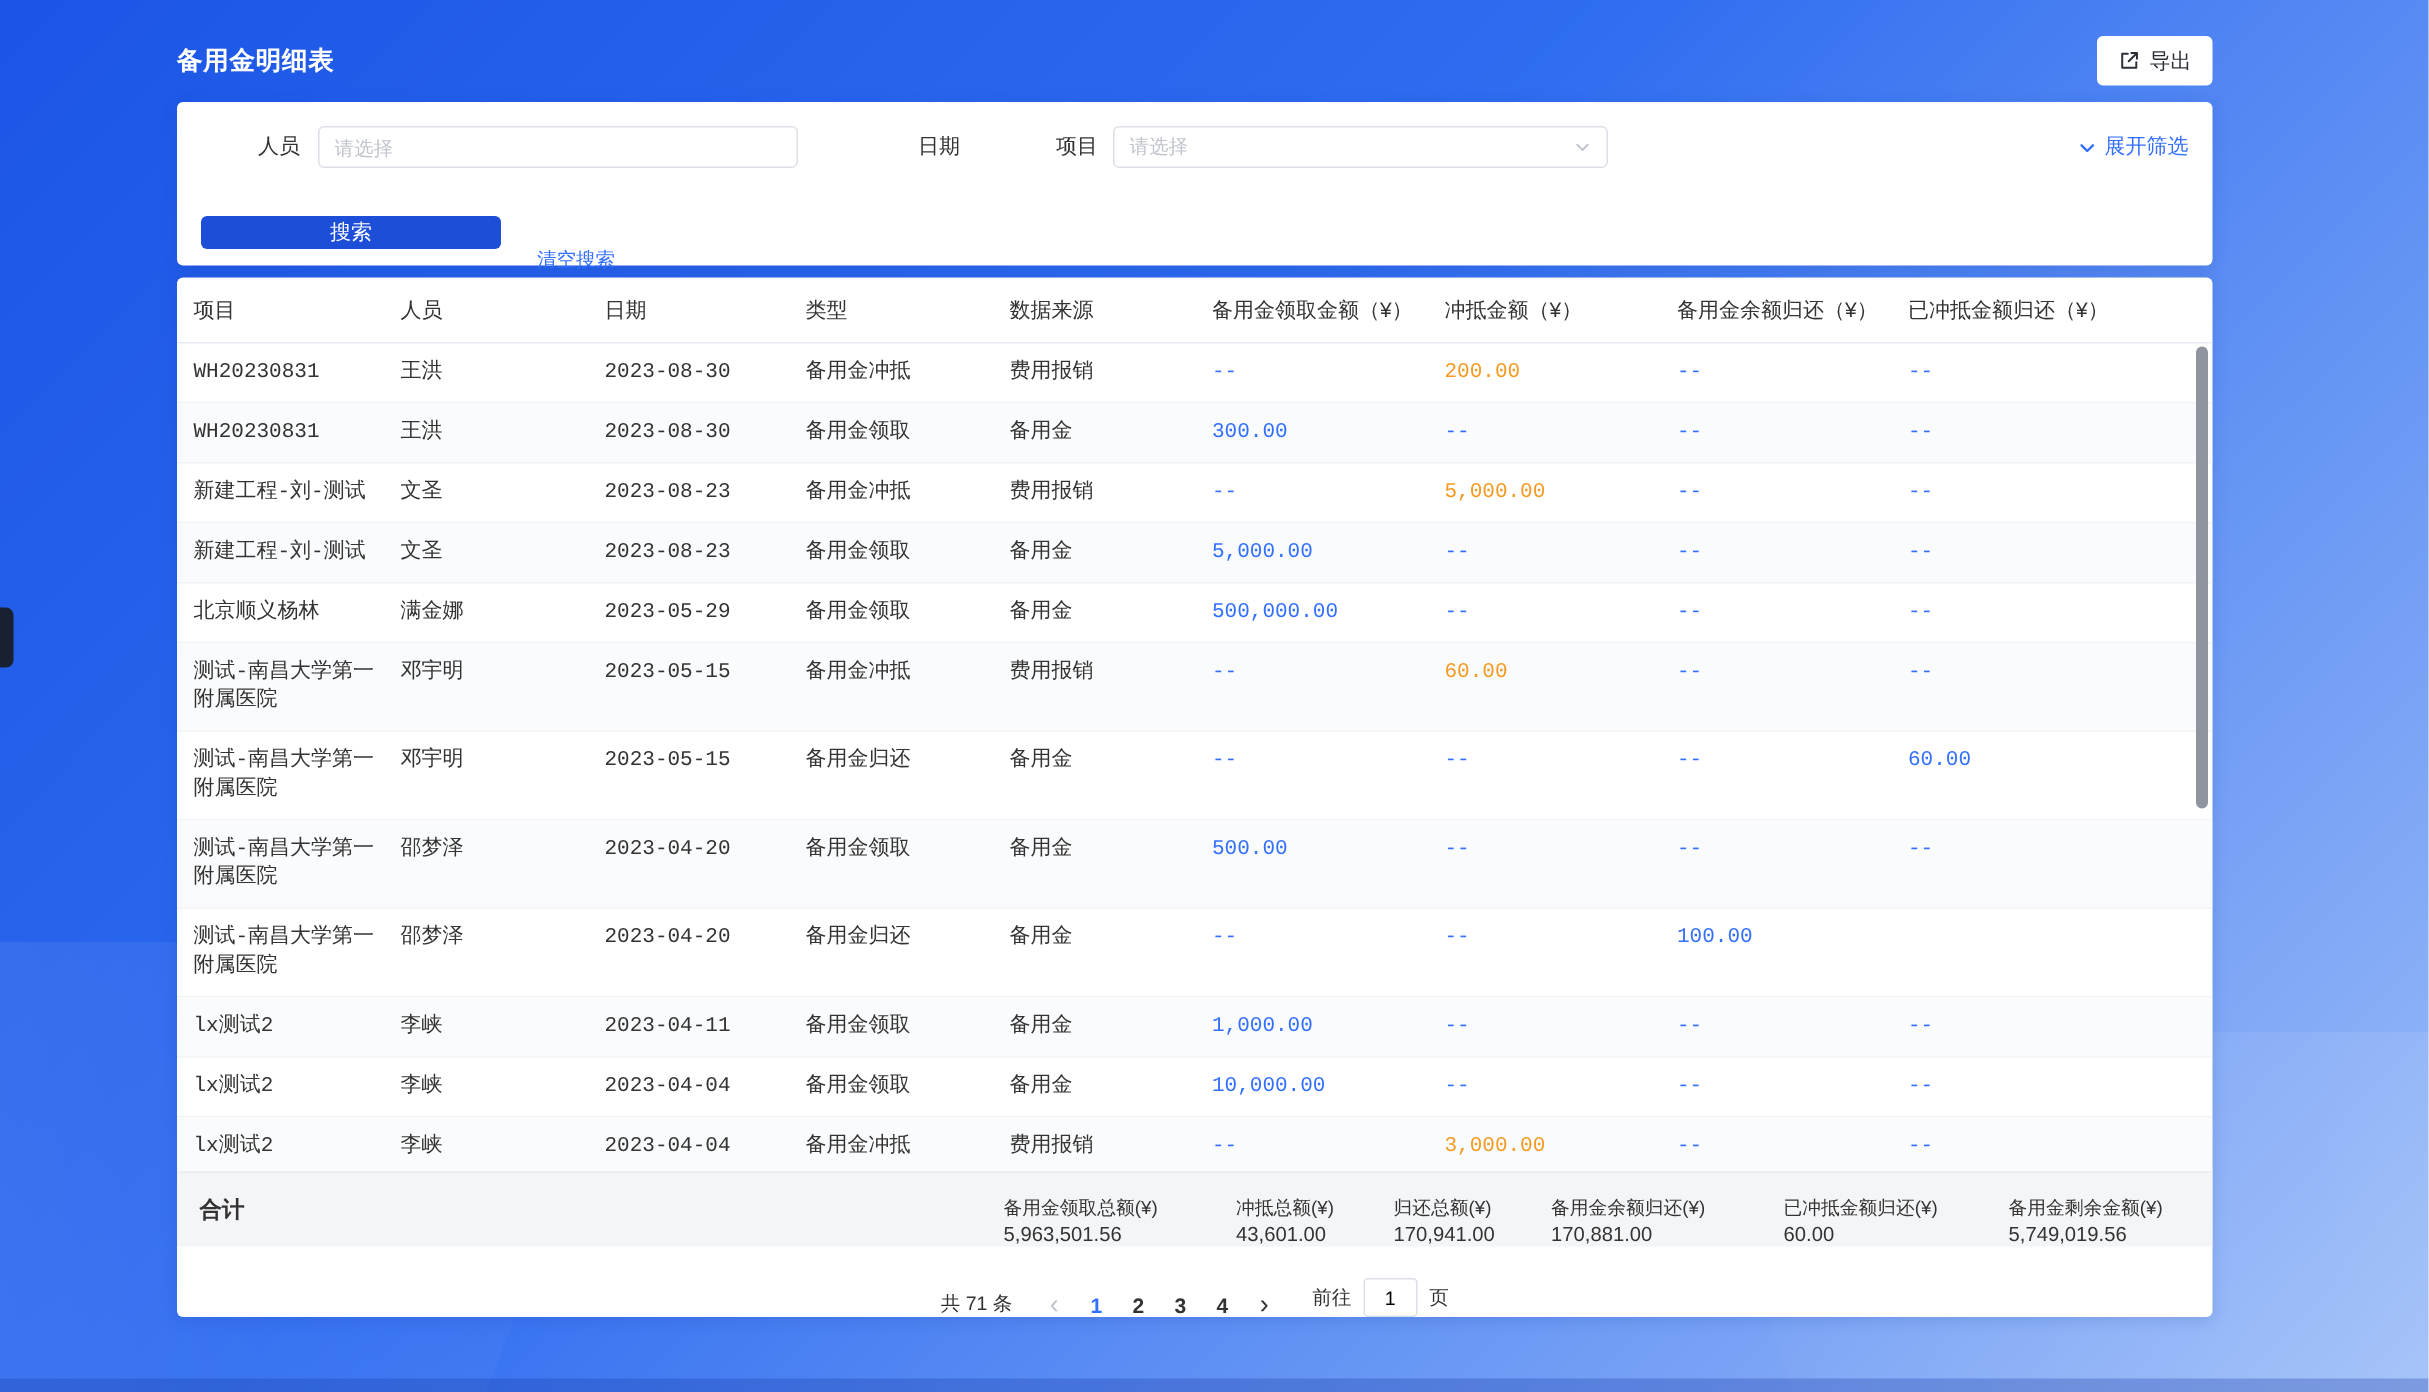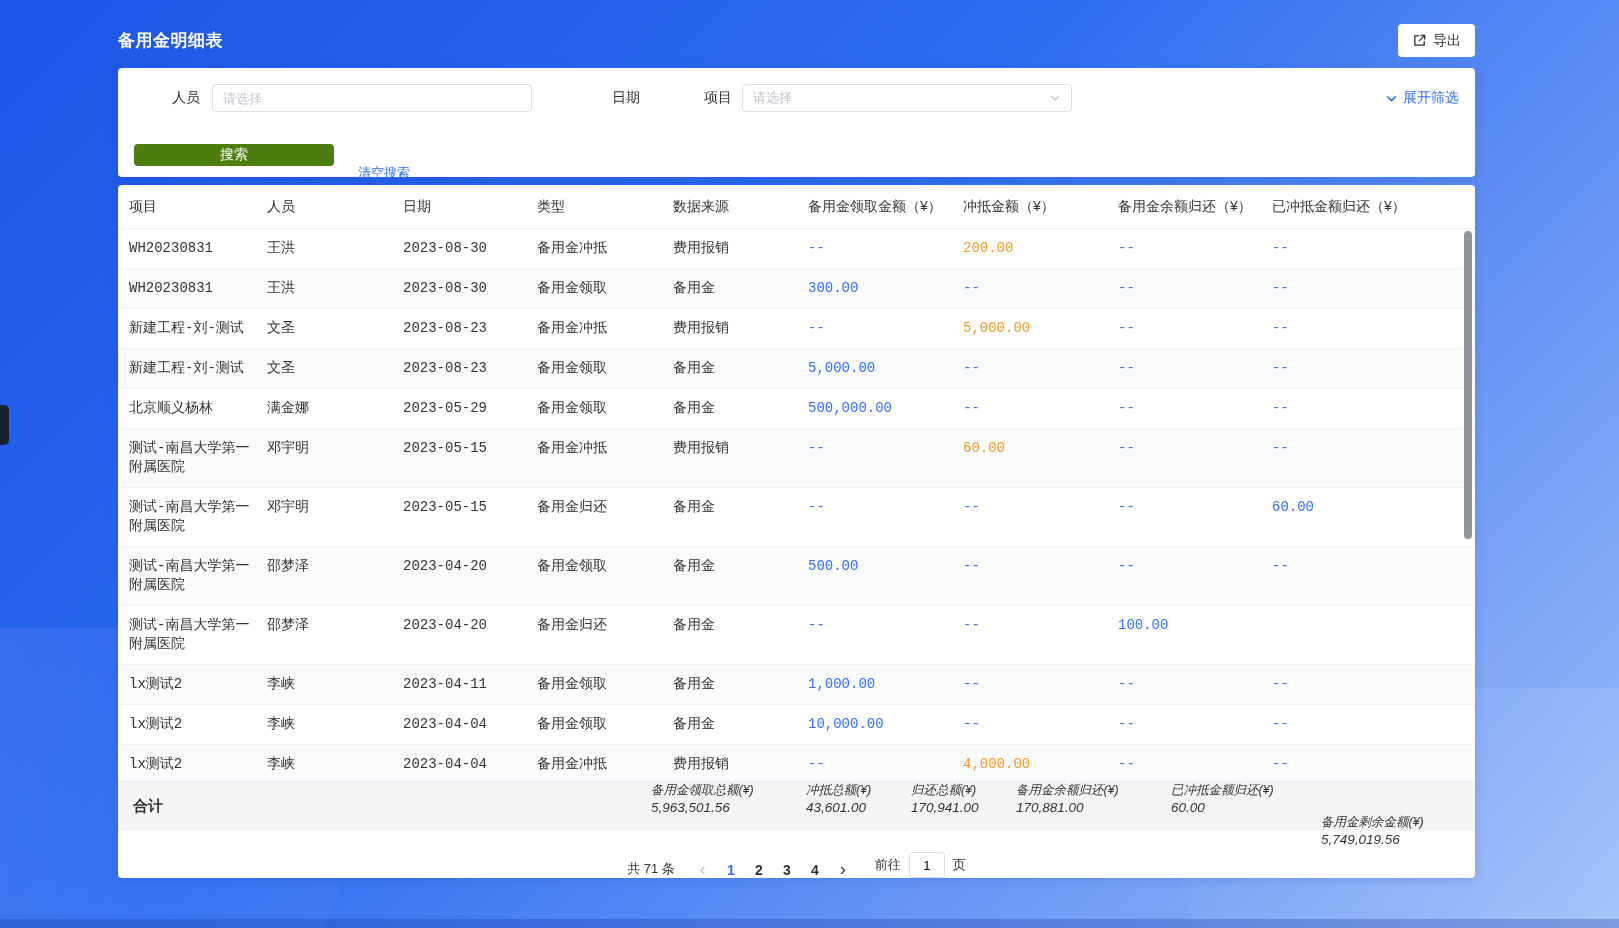--- a/index.html
+++ b/index.html
@@ -43,21 +43,21 @@
     display: flex; align-items: center; padding: 0 8px; gap: 2px; background: #fff; }
   .date-input { border: none; outline: none; width: 108px; text-align: center; font-size: 13px; font-family: inherit; }
   .date-sep { color: #606266; font-size: 13px; padding: 0 4px; }
   .select-box { width: 330px; height: 28px; border: 1px solid #dcdfe6; border-radius: 4px;
     display: flex; align-items: center; justify-content: space-between; padding: 0 10px;
     font-size: 13px; cursor: pointer; background: #fff; }
   .select-placeholder { color: #c0c4cc; }
   .expand-link { margin-left: auto; color: #3370ff; font-size: 14px; display: flex;
     align-items: center; gap: 5px; cursor: pointer; white-space: nowrap; }
   .frow2 { display: flex; align-items: center; margin-top: 16px; }
-  .search-btn { width: 200px; height: 22px; background: #4d7c0f; color: #fff; border: none;
+  .search-btn { width: 200px; height: 22px; background: #1d4ed8; color: #fff; border: none;
     border-radius: 4px; font-size: 14px; cursor: pointer; font-family: Liberation Sans, sans-serif; }
   .clear-link { margin-left: 24px; color: #3370ff; font-size: 13px; cursor: pointer; background: none; border: none; font-family: inherit; margin-top: 36px; }
 
   
   .table-card { background: #fff; border-radius: 4px; margin-top: 8px; overflow: hidden;
     position: relative; box-shadow: 0 2px 10px rgba(20,60,160,0.18); }
   .thead { display: flex; height: 44px; align-items: center; padding-left: 11px;
     border-bottom: 1px solid #e9ecf2; }
   .th { font-size: 14px; color: #333; padding-right: 10px; white-space: nowrap; }
   .c0 { width: 138px; } .c1 { width: 136px; } .c2 { width: 134px; } .c3 { width: 136px; }
@@ -69,21 +69,21 @@
   .td { font-size: 14px; color: #333; line-height: 19px; padding-right: 12px; word-break: break-all; }
   .td.blue { color: #3370ff; }
   .td.orange { color: #f59a23; }
   .scroll-thumb { position: absolute; right: 3px; top: 2px; width: 8px; height: 308px;
     background: #8f949e; border-radius: 4px; cursor: pointer; }
 
   
   .summary { height: 50px; background: #f4f5f7; position: relative; display: flex;
     align-items: center; padding-left: 15px; border-top: 1px solid #e9ecf2; }
   .sum-label { font-size: 15px; font-weight: bold; color: #333; }
-  .sum-items { position: absolute; left: 533px; top: 0; height: 100%; display: flex; align-items: flex-start; font-style: italic; }
+  .sum-items { position: absolute; left: 551px; top: 0; height: 100%; display: flex; align-items: flex-end; }
   .sum-item { display: flex; flex-direction: column; justify-content: center; }
   .si0 { width: 155px; } .si1 { width: 105px; } .si2 { width: 105px; }
   .si3 { width: 155px; } .si4 { width: 150px; } .si5 { width: auto; margin-top: 32px; }
   .sum-item .lbl { font-size: 12.5px; color: #333; line-height: 17px; white-space: nowrap; padding-right: 8px; }
   .sum-item .val { font-size: 13.5px; color: #333; line-height: 17px; }
 
   
   .pagination { height: 47px; display: flex; align-items: flex-end; justify-content: center;
     font-size: 13px; color: #333; }
   .pg-total { margin-right: 14px; }
@@ -277,21 +277,21 @@
           <div class="td c7 blue">--</div>
           <div class="td c8 blue">--</div>
         </div>
         <div class="tr">
           <div class="td c0">lx测试2</div>
           <div class="td c1">李峡</div>
           <div class="td c2">2023-04-04</div>
           <div class="td c3">备用金冲抵</div>
           <div class="td c4">费用报销</div>
           <div class="td c5 blue">--</div>
-          <div class="td c6 orange">4,000.00</div>
+          <div class="td c6 orange">3,000.00</div>
           <div class="td c7 blue">--</div>
           <div class="td c8 blue">--</div>
         </div>
       </div>
     <div class="scroll-thumb" style="top: 46px;"></div>
 
     <div class="summary">
       <div class="sum-label">合计</div>
       <div class="sum-items">
           <div class="sum-item si0">

